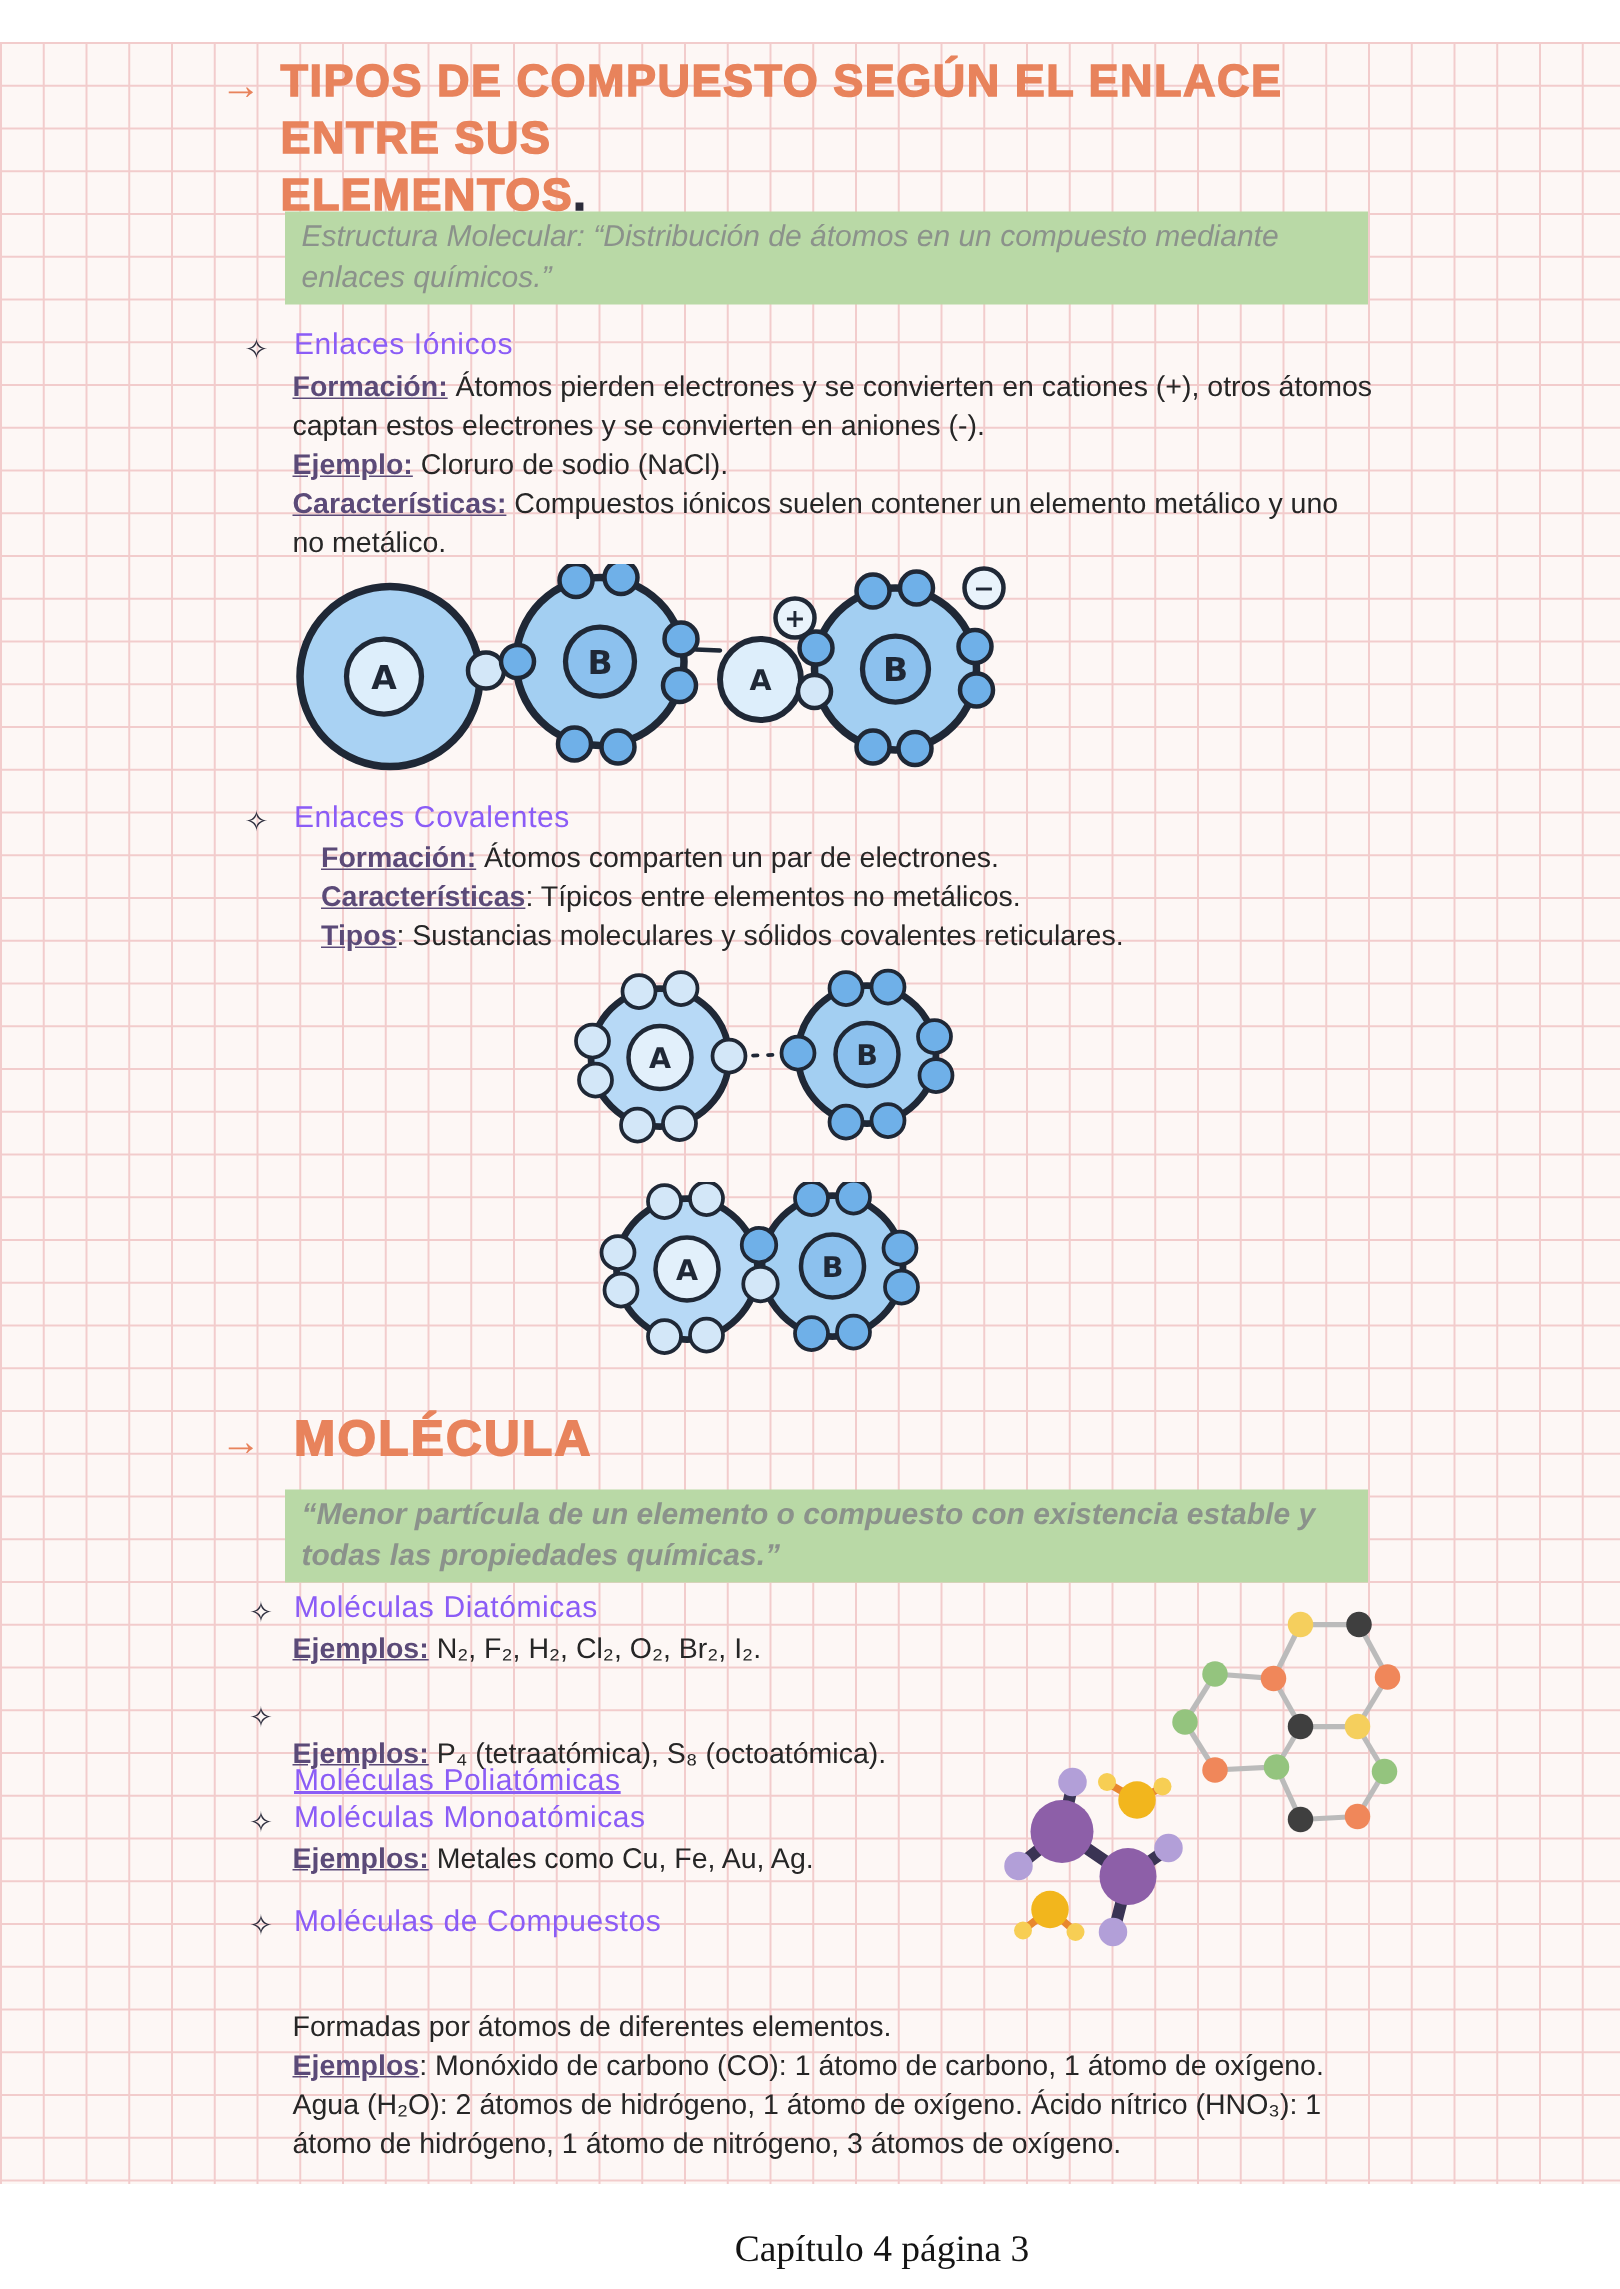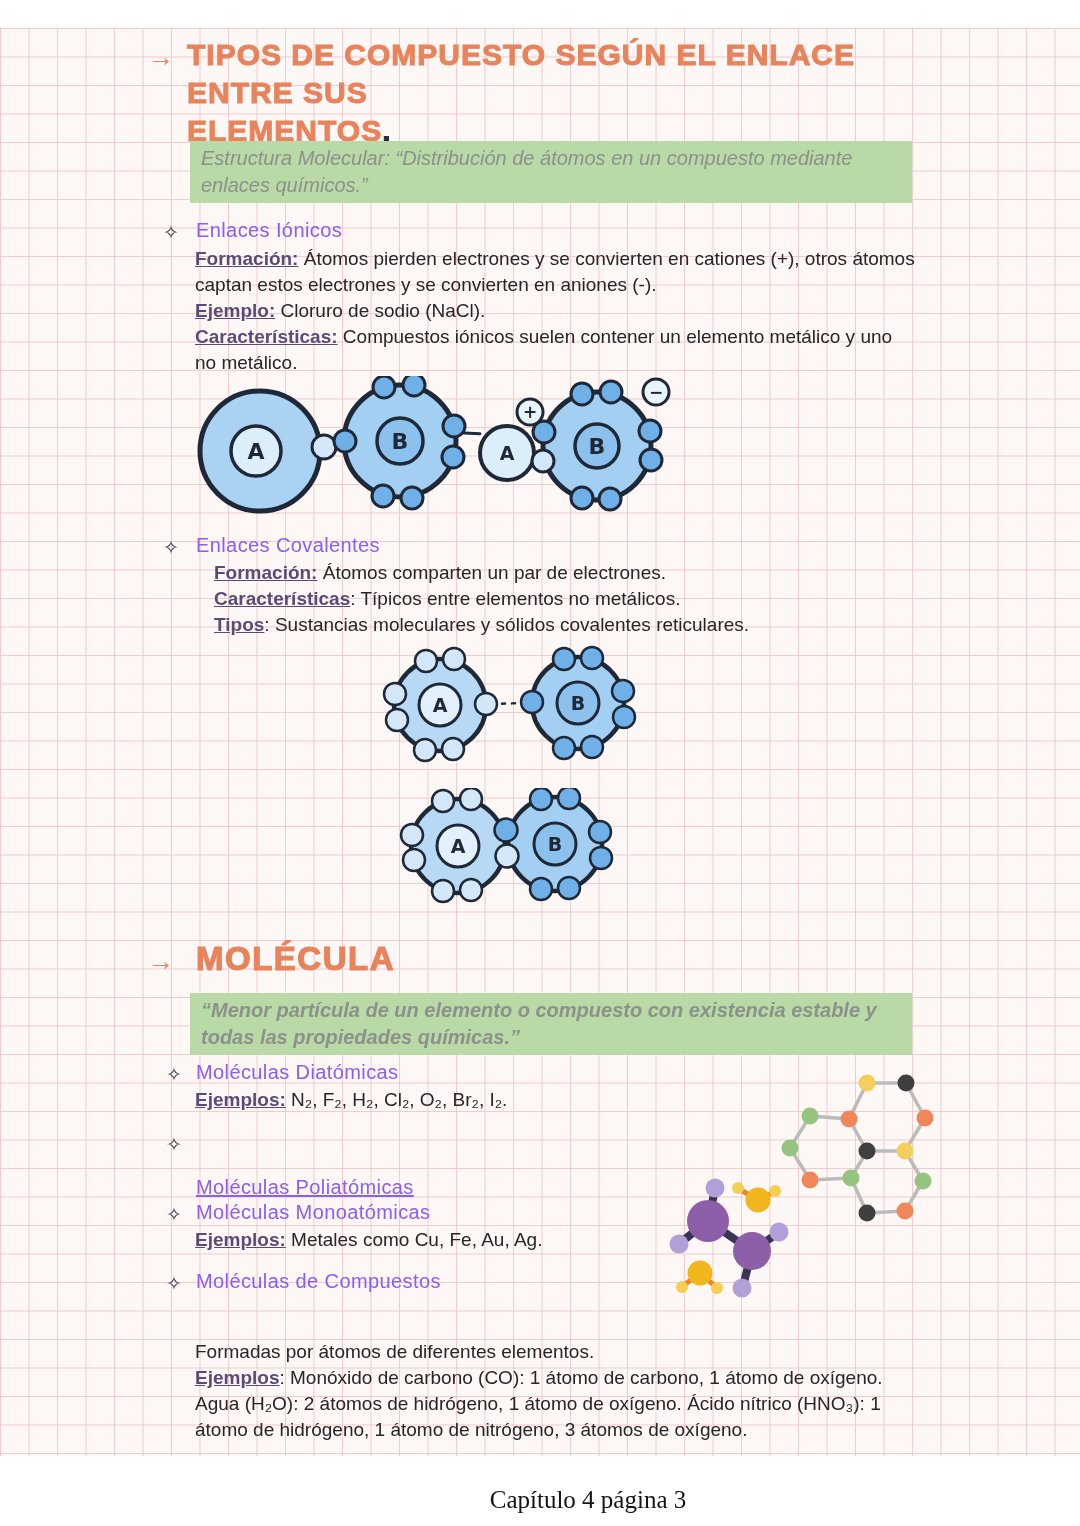--- a/index.html
+++ b/index.html
@@ -181,20 +181,23 @@
   <div class="abs quote" style="left:190px;top:993px;font-weight:bold;">“Menor partícula de un elemento o compuesto con existencia estable y todas las propiedades químicas.”</div>
 
   <div class="abs star" style="left:166px;top:1063px;">✧</div>
   <div class="abs sec-title" style="left:196px;top:1061px;">Moléculas Diatómicas</div>
   <div class="abs body-block" style="left:195px;top:1087px;width:600px;">
     <span class="lbl">Ejemplos:</span><span> N₂, F₂, H₂, Cl₂, O₂, Br₂, I₂.</span>
   </div>
 
   <div class="abs star" style="left:166px;top:1133px;">✧</div>
   <div class="abs sec-title" style="left:196px;top:1176px;text-decoration:underline;">Moléculas Poliatómicas</div>
+  <div class="abs body-block" style="left:195px;top:1157px;width:600px;">
+    <span class="lbl">Ejemplos:</span><span> P₄ (tetraatómica), S₈ (octoatómica).</span>
+  </div>
 
   <div class="abs star" style="left:166px;top:1203px;">✧</div>
   <div class="abs sec-title" style="left:196px;top:1201px;">Moléculas Monoatómicas</div>
   <div class="abs body-block" style="left:195px;top:1227px;width:600px;">
     <span class="lbl">Ejemplos:</span><span> Metales como Cu, Fe, Au, Ag.</span>
   </div>
 
   <div class="abs star" style="left:166px;top:1272px;">✧</div>
   <div class="abs sec-title" style="left:196px;top:1270px;">Moléculas de Compuestos</div>
   <div class="abs body-block" style="left:195px;top:1296px;margin-top:43px;">

